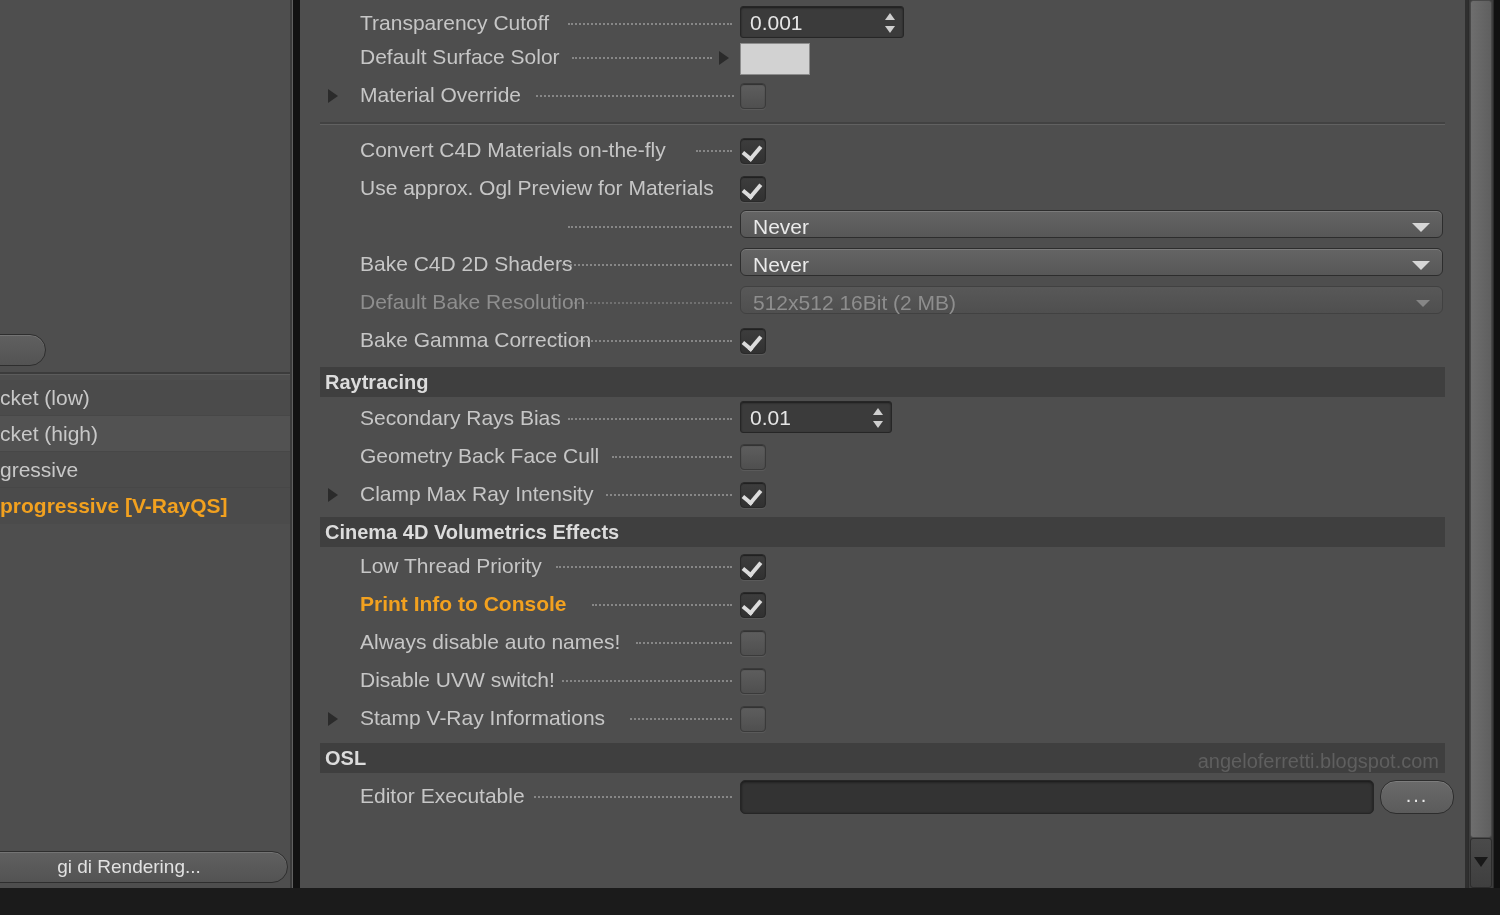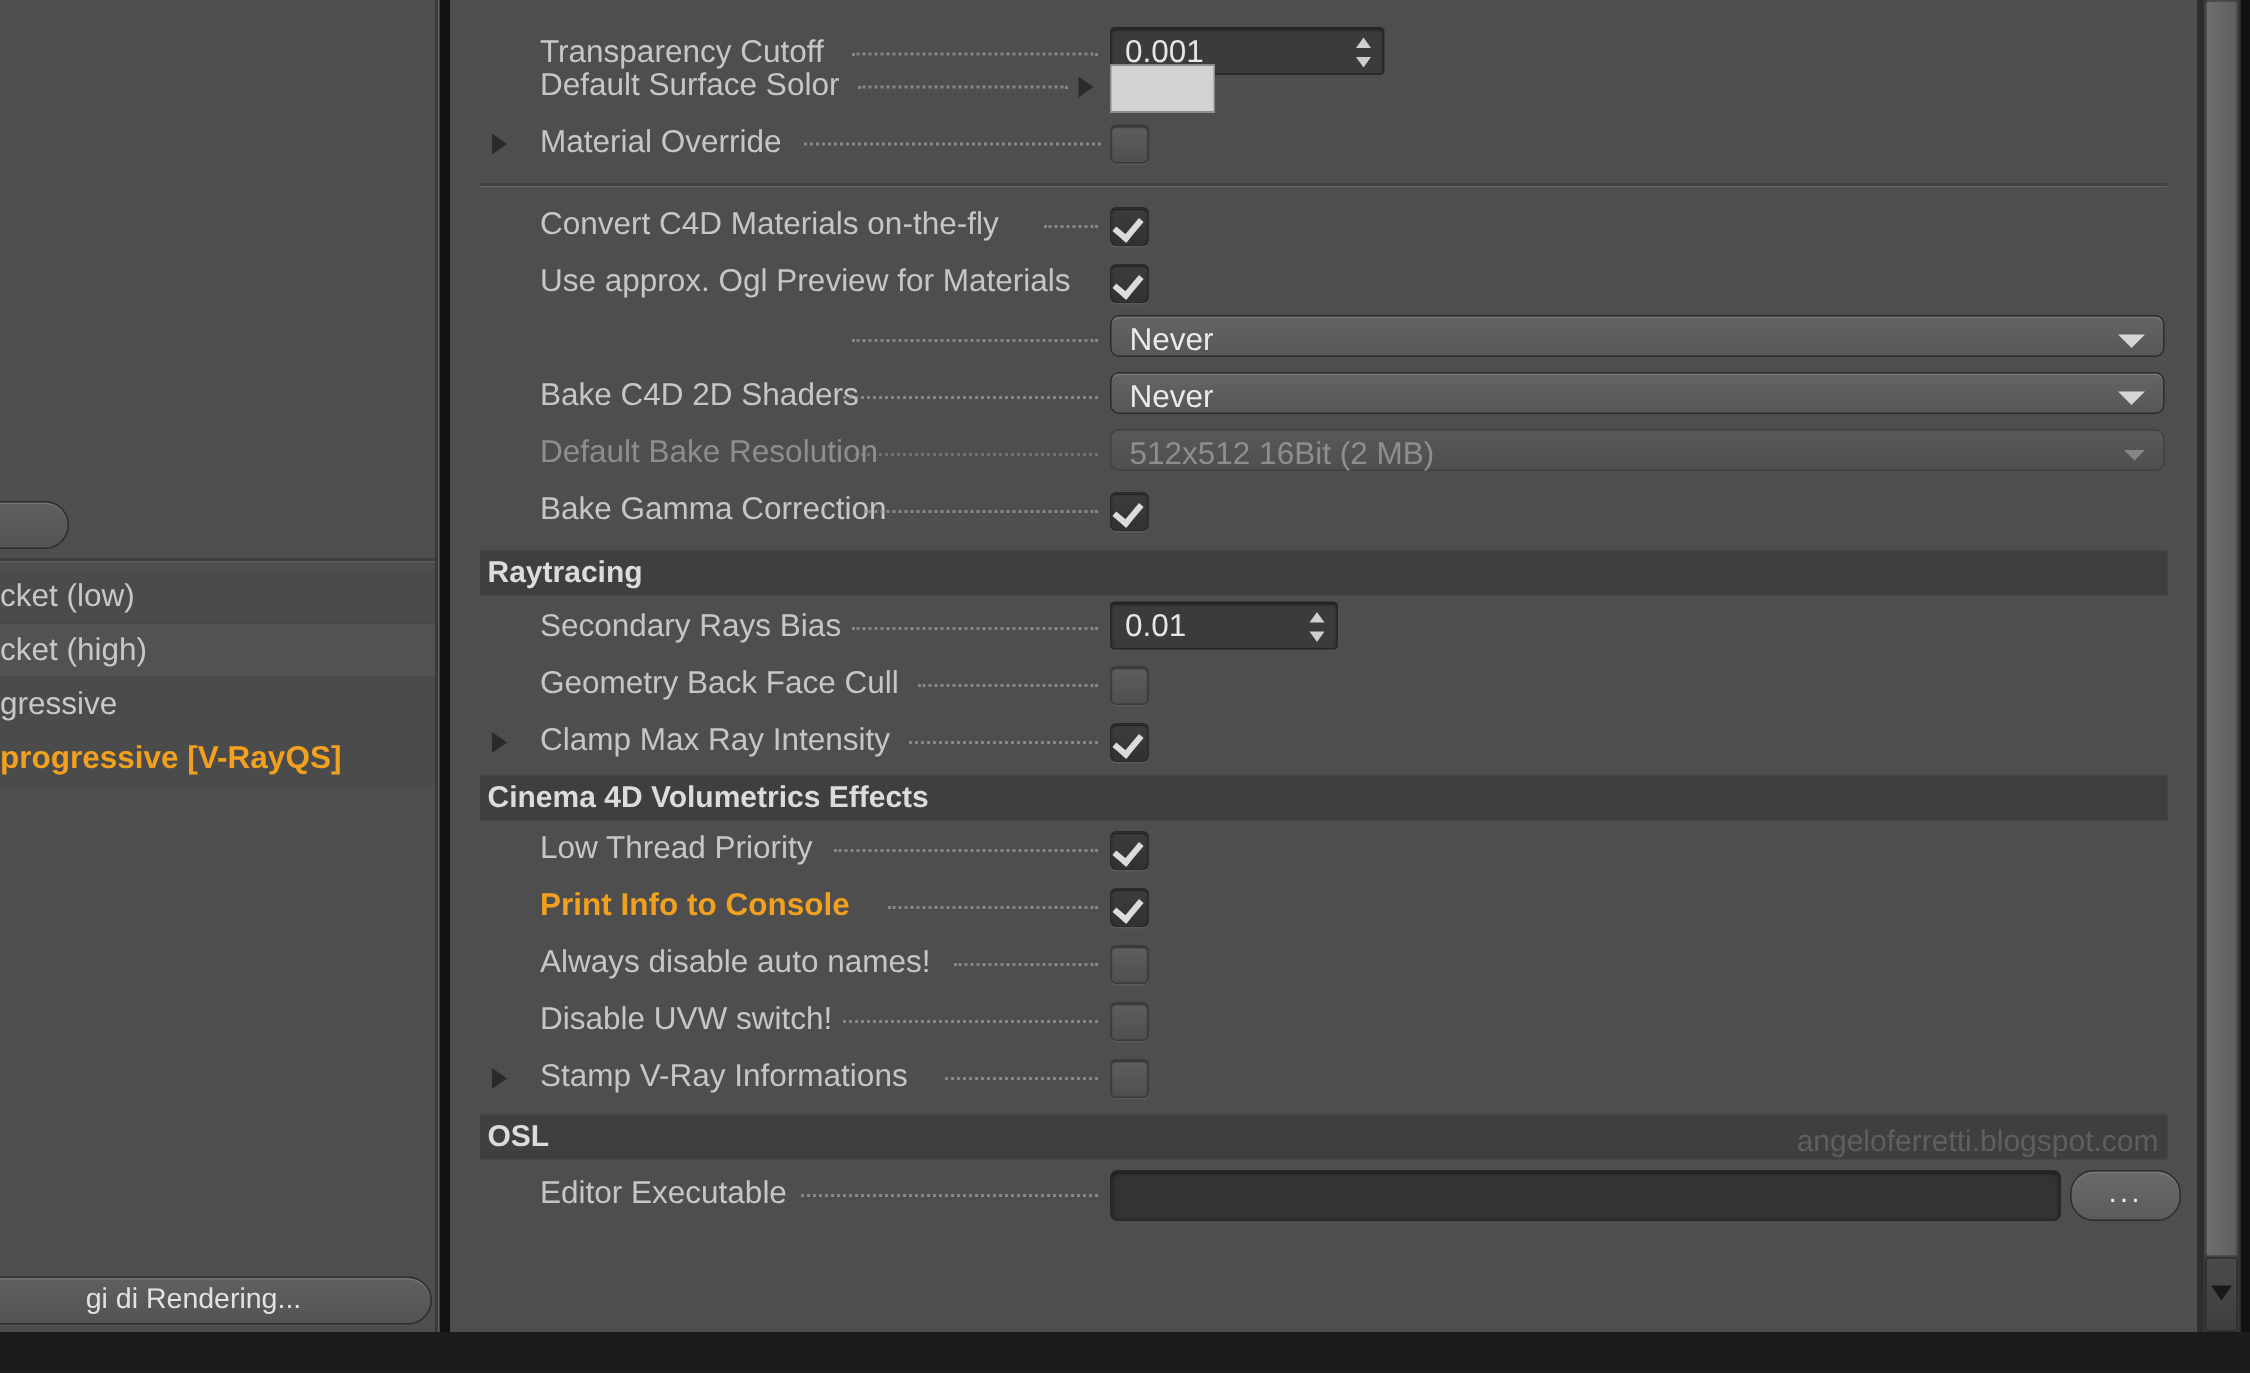--- a/index.html
+++ b/index.html
@@ -229,24 +229,24 @@
       <div class="lp-row dark">gressive</div>
       <div class="lp-row sel">progressive [V-RayQS]</div>
     </div>
 
     <div class="btn lp-bottom-btn">gi di Rendering...</div>
   </div>
   <div class="left-divider"></div>
 
   <div class="main-panel">
 
-    <div class="row" style="top:16px">
+    <div class="row" style="top:4px">
       <div class="label">Transparency Cutoff</div>
       <div class="leader" style="left:268px;width:164px"></div>
-      <div class="numfield" style="left:440px;width:183px">
+      <div class="numfield" style="left:440px;width:164px">
         <span>0.001</span>
         <span class="spin"></span>
       </div>
     </div>
 
     <div class="row" style="top:0">
       <div class="label">Default Surface Solor</div>
       <div class="leader" style="left:272px;width:140px"></div>
       <div class="tri-inline" style="left:419px"></div>
       <div class="swatch" style="left:440px"></div>

